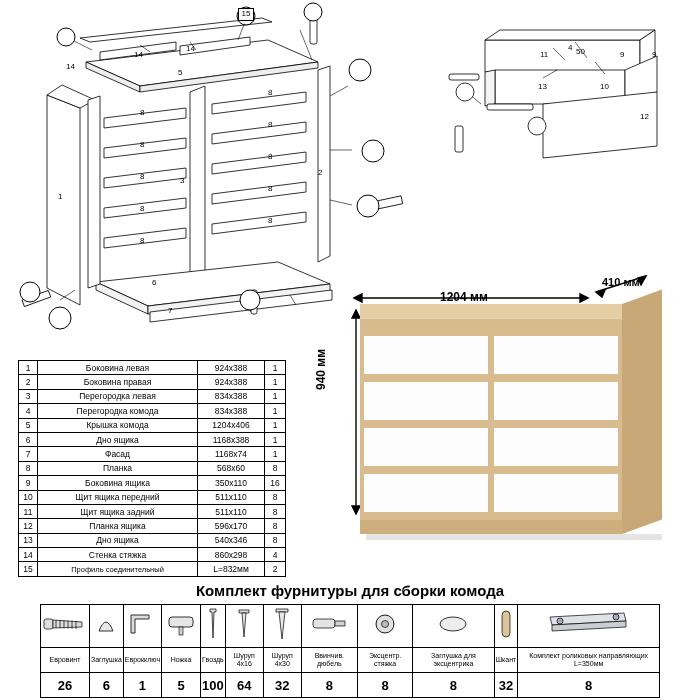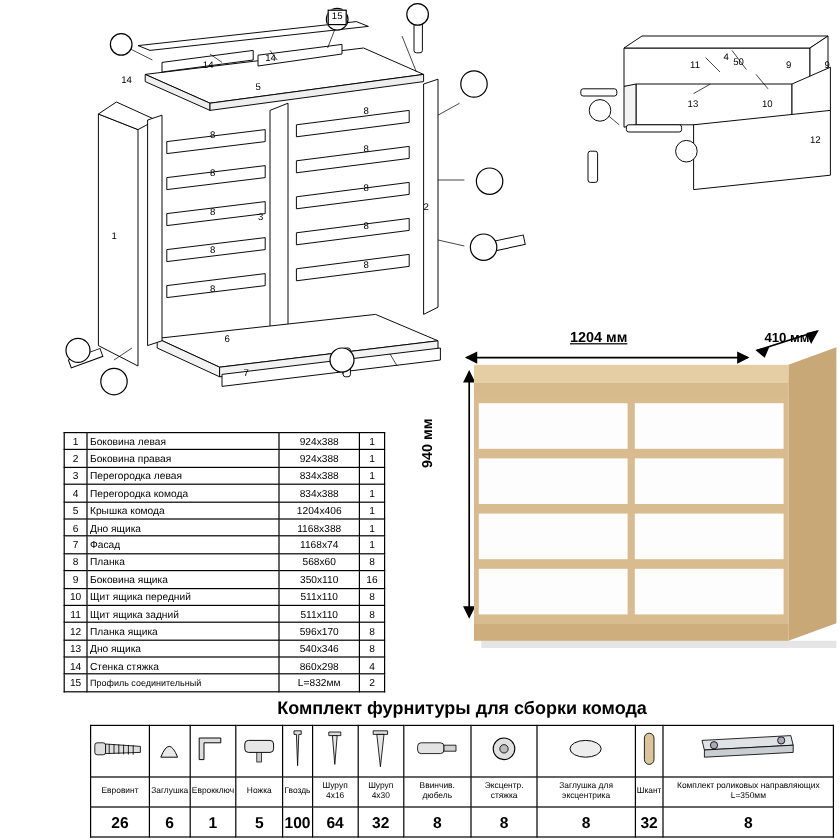--- a/index.html
+++ b/index.html
@@ -1,28 +1,28 @@
 <!DOCTYPE html>
 <html><head>
 <meta charset="utf-8">
 <style>
   html,body{margin:0;padding:0;}
   body{width:700px;height:700px;background:#ffffff;font-family:"Liberation Sans",sans-serif;position:relative;overflow:hidden;}
-  .canvas{position:relative;width:608px;height:700px;margin-left:35px;}
+  .canvas{position:relative;width:608px;height:700px;}
 
   
   .abs{position:absolute;}
   .lbl{font-size:8px;color:#000;}
   .num-box{position:absolute;border:1px solid #000;background:#fff;font-size:8px;text-align:center;line-height:10px;}
 
   
   #parts-table{position:absolute;left:18px;top:360px;width:268px;border-collapse:collapse;}
   #parts-table td{border:1px solid #000;font-size:8.5px;padding:0 2px;height:13.4px;color:#000;}
   #parts-table td.idx{width:14px;text-align:center;}
-  #parts-table td.nm{}
+  #parts-table td.nm{text-align:center;}
   #parts-table td.dim{width:62px;text-align:center;}
   #parts-table td.qty{width:16px;text-align:center;}
 
   
   #photo-wrap{position:absolute;left:330px;top:270px;width:350px;height:300px;}
   .dim-text{position:absolute;font-weight:bold;font-size:12px;color:#000;}
 
   
   #fit-title{position:absolute;left:0;top:582px;width:700px;text-align:center;font-size:15px;font-weight:bold;}
   #fit-table{position:absolute;left:40px;top:604px;width:620px;border-collapse:collapse;padding-left:24px;}
@@ -267,21 +267,21 @@
         <td class="idx">15</td>
         <td class="nm" style="font-size:7.5px;">Профиль соединительный</td>
         <td class="dim">L=832мм</td>
         <td class="qty">2</td>
       </tr>
     </tbody>
   </table>
 
   <div id="photo-wrap">
 
-    <div class="dim-text" style="left:110px;top:4px;text-decoration:underline;">1204 мм</div>
+    <div class="dim-text" style="left:110px;top:20px;">1204 мм</div>
     <div class="dim-text" style="left:272px;top:6px;font-size:11px;">410 мм</div>
     <div class="dim-text" style="left:-16px;top:120px;transform:rotate(-90deg);transform-origin:left top;">940 мм</div>
 
     <svg class="abs" style="left:0;top:0;width:350px;height:300px;" viewBox="0 0 350 300">
       <g stroke="#000" stroke-width="1.4" fill="#000">
 
         <line x1="24" y1="28" x2="258" y2="28"></line>
         <polygon points="24,28 32,24 32,32"></polygon>
         <polygon points="258,28 250,24 250,32"></polygon>
 

